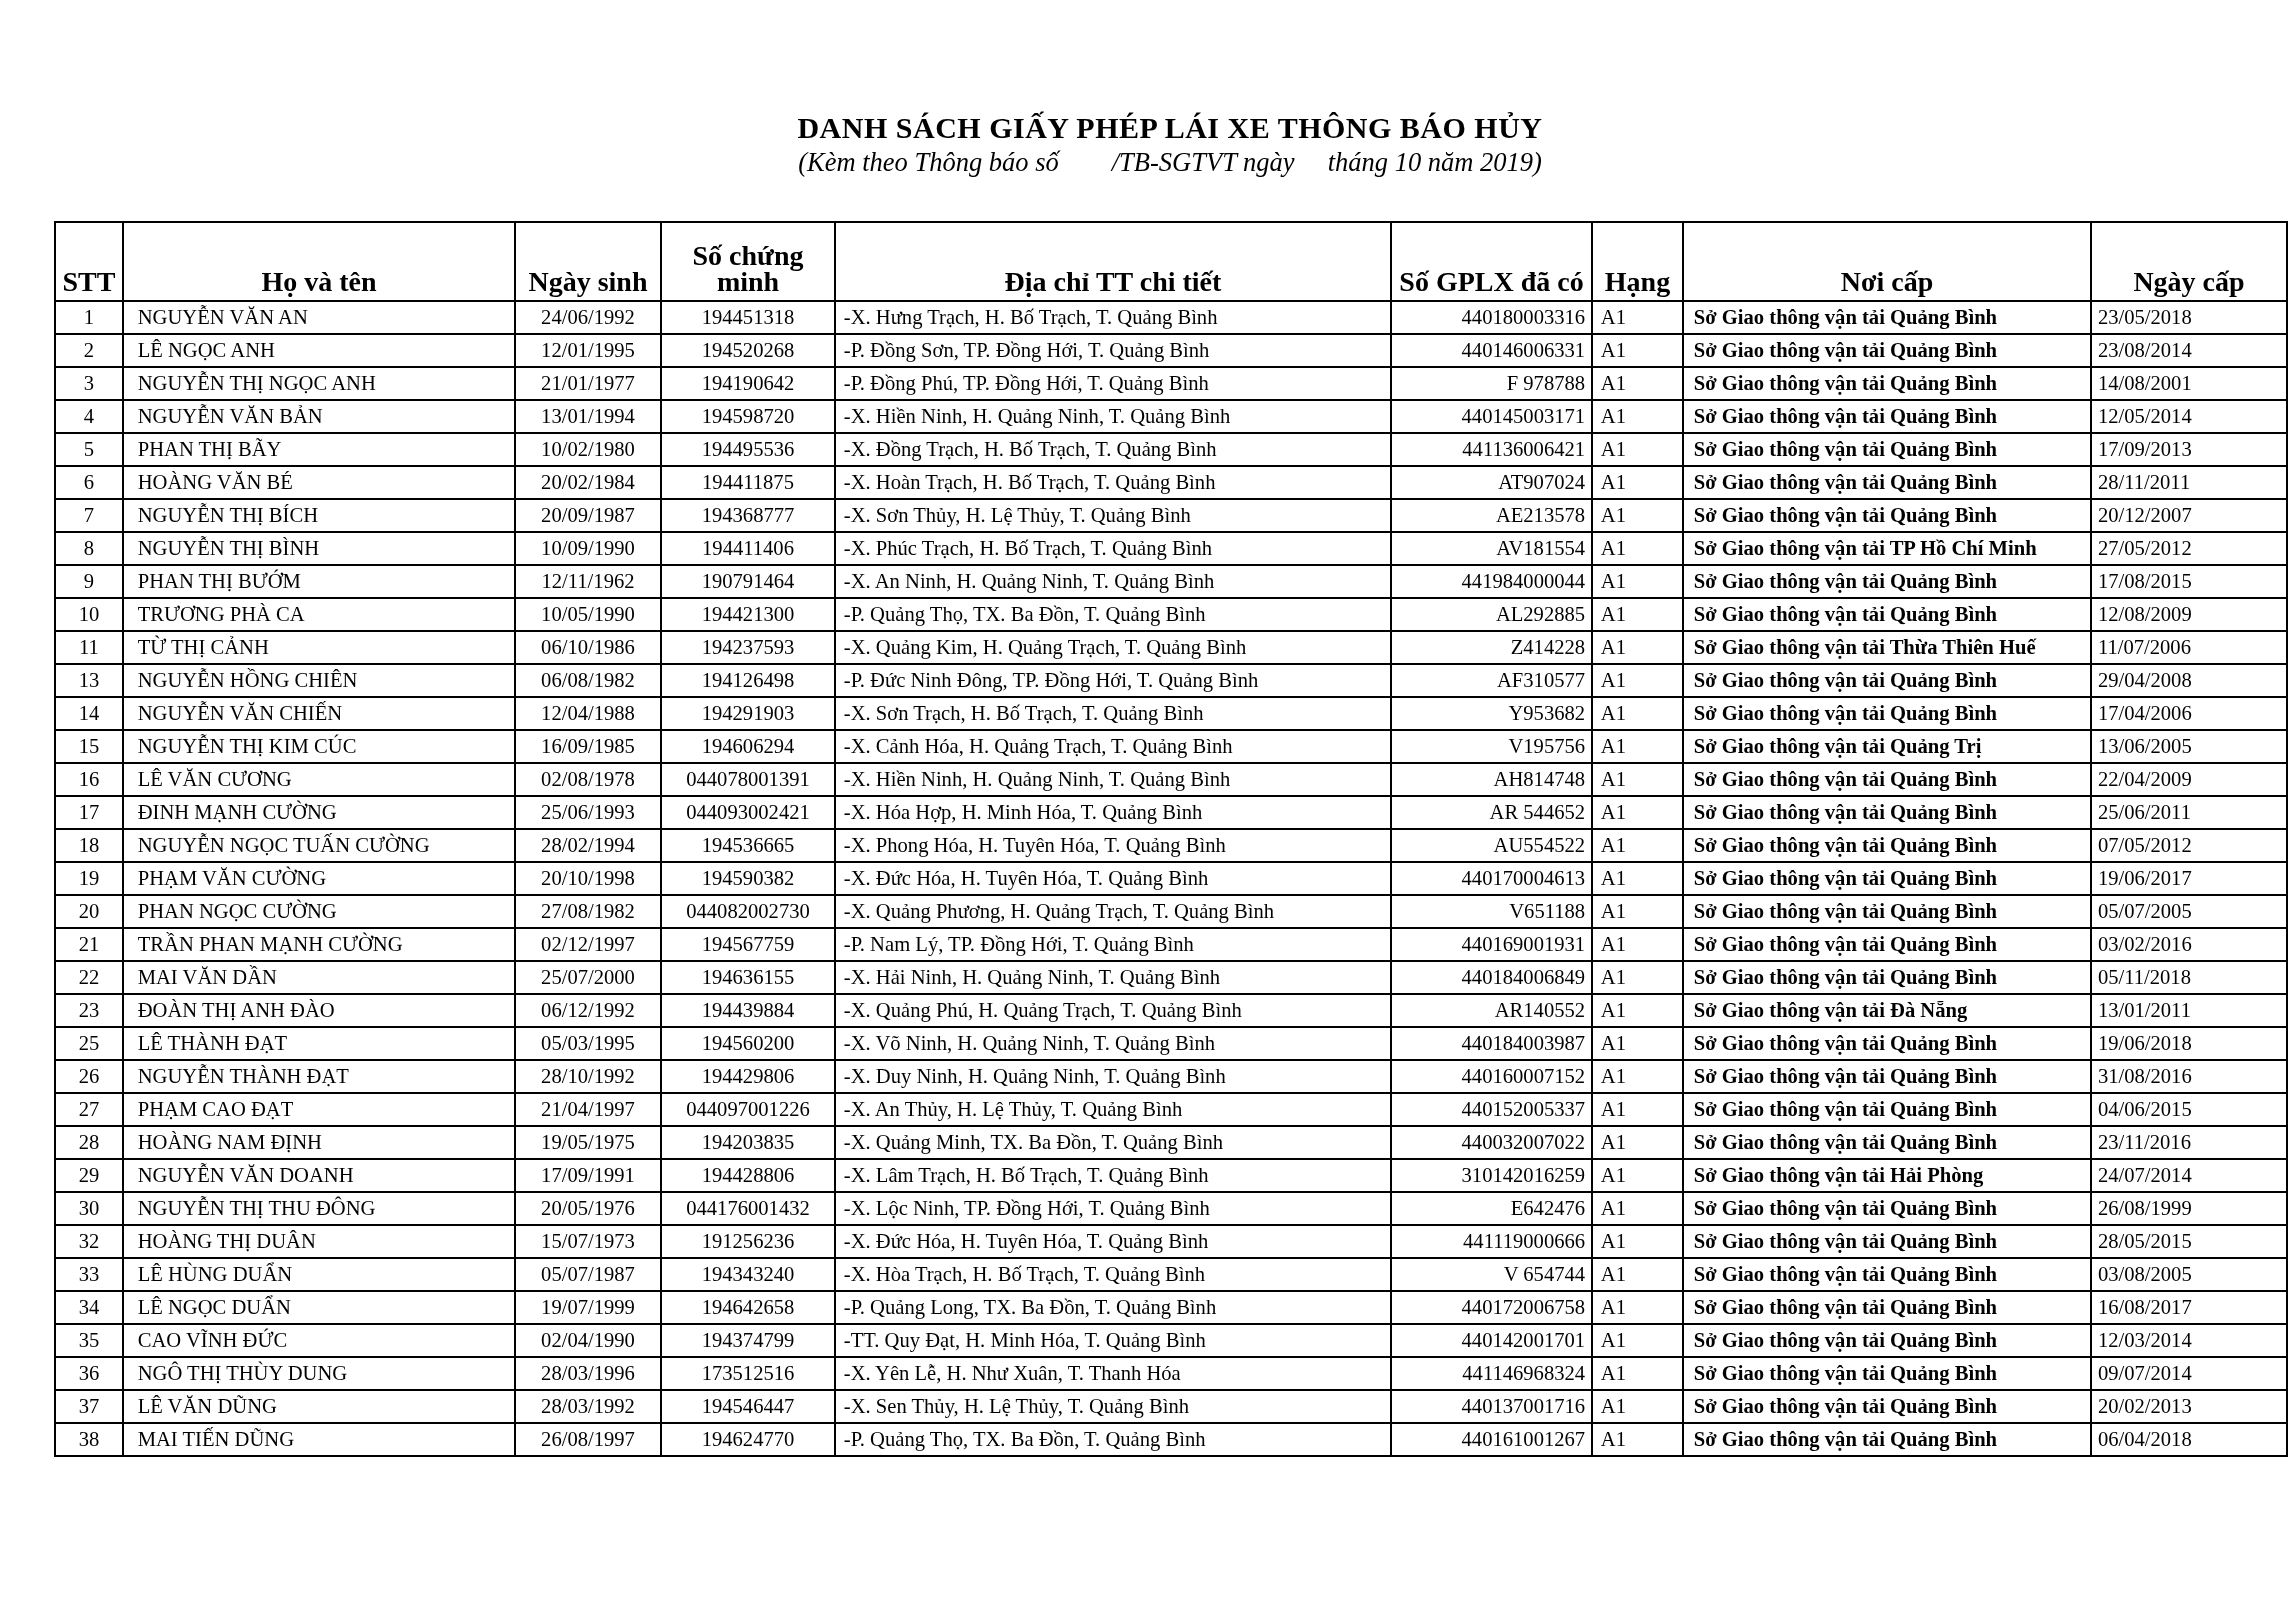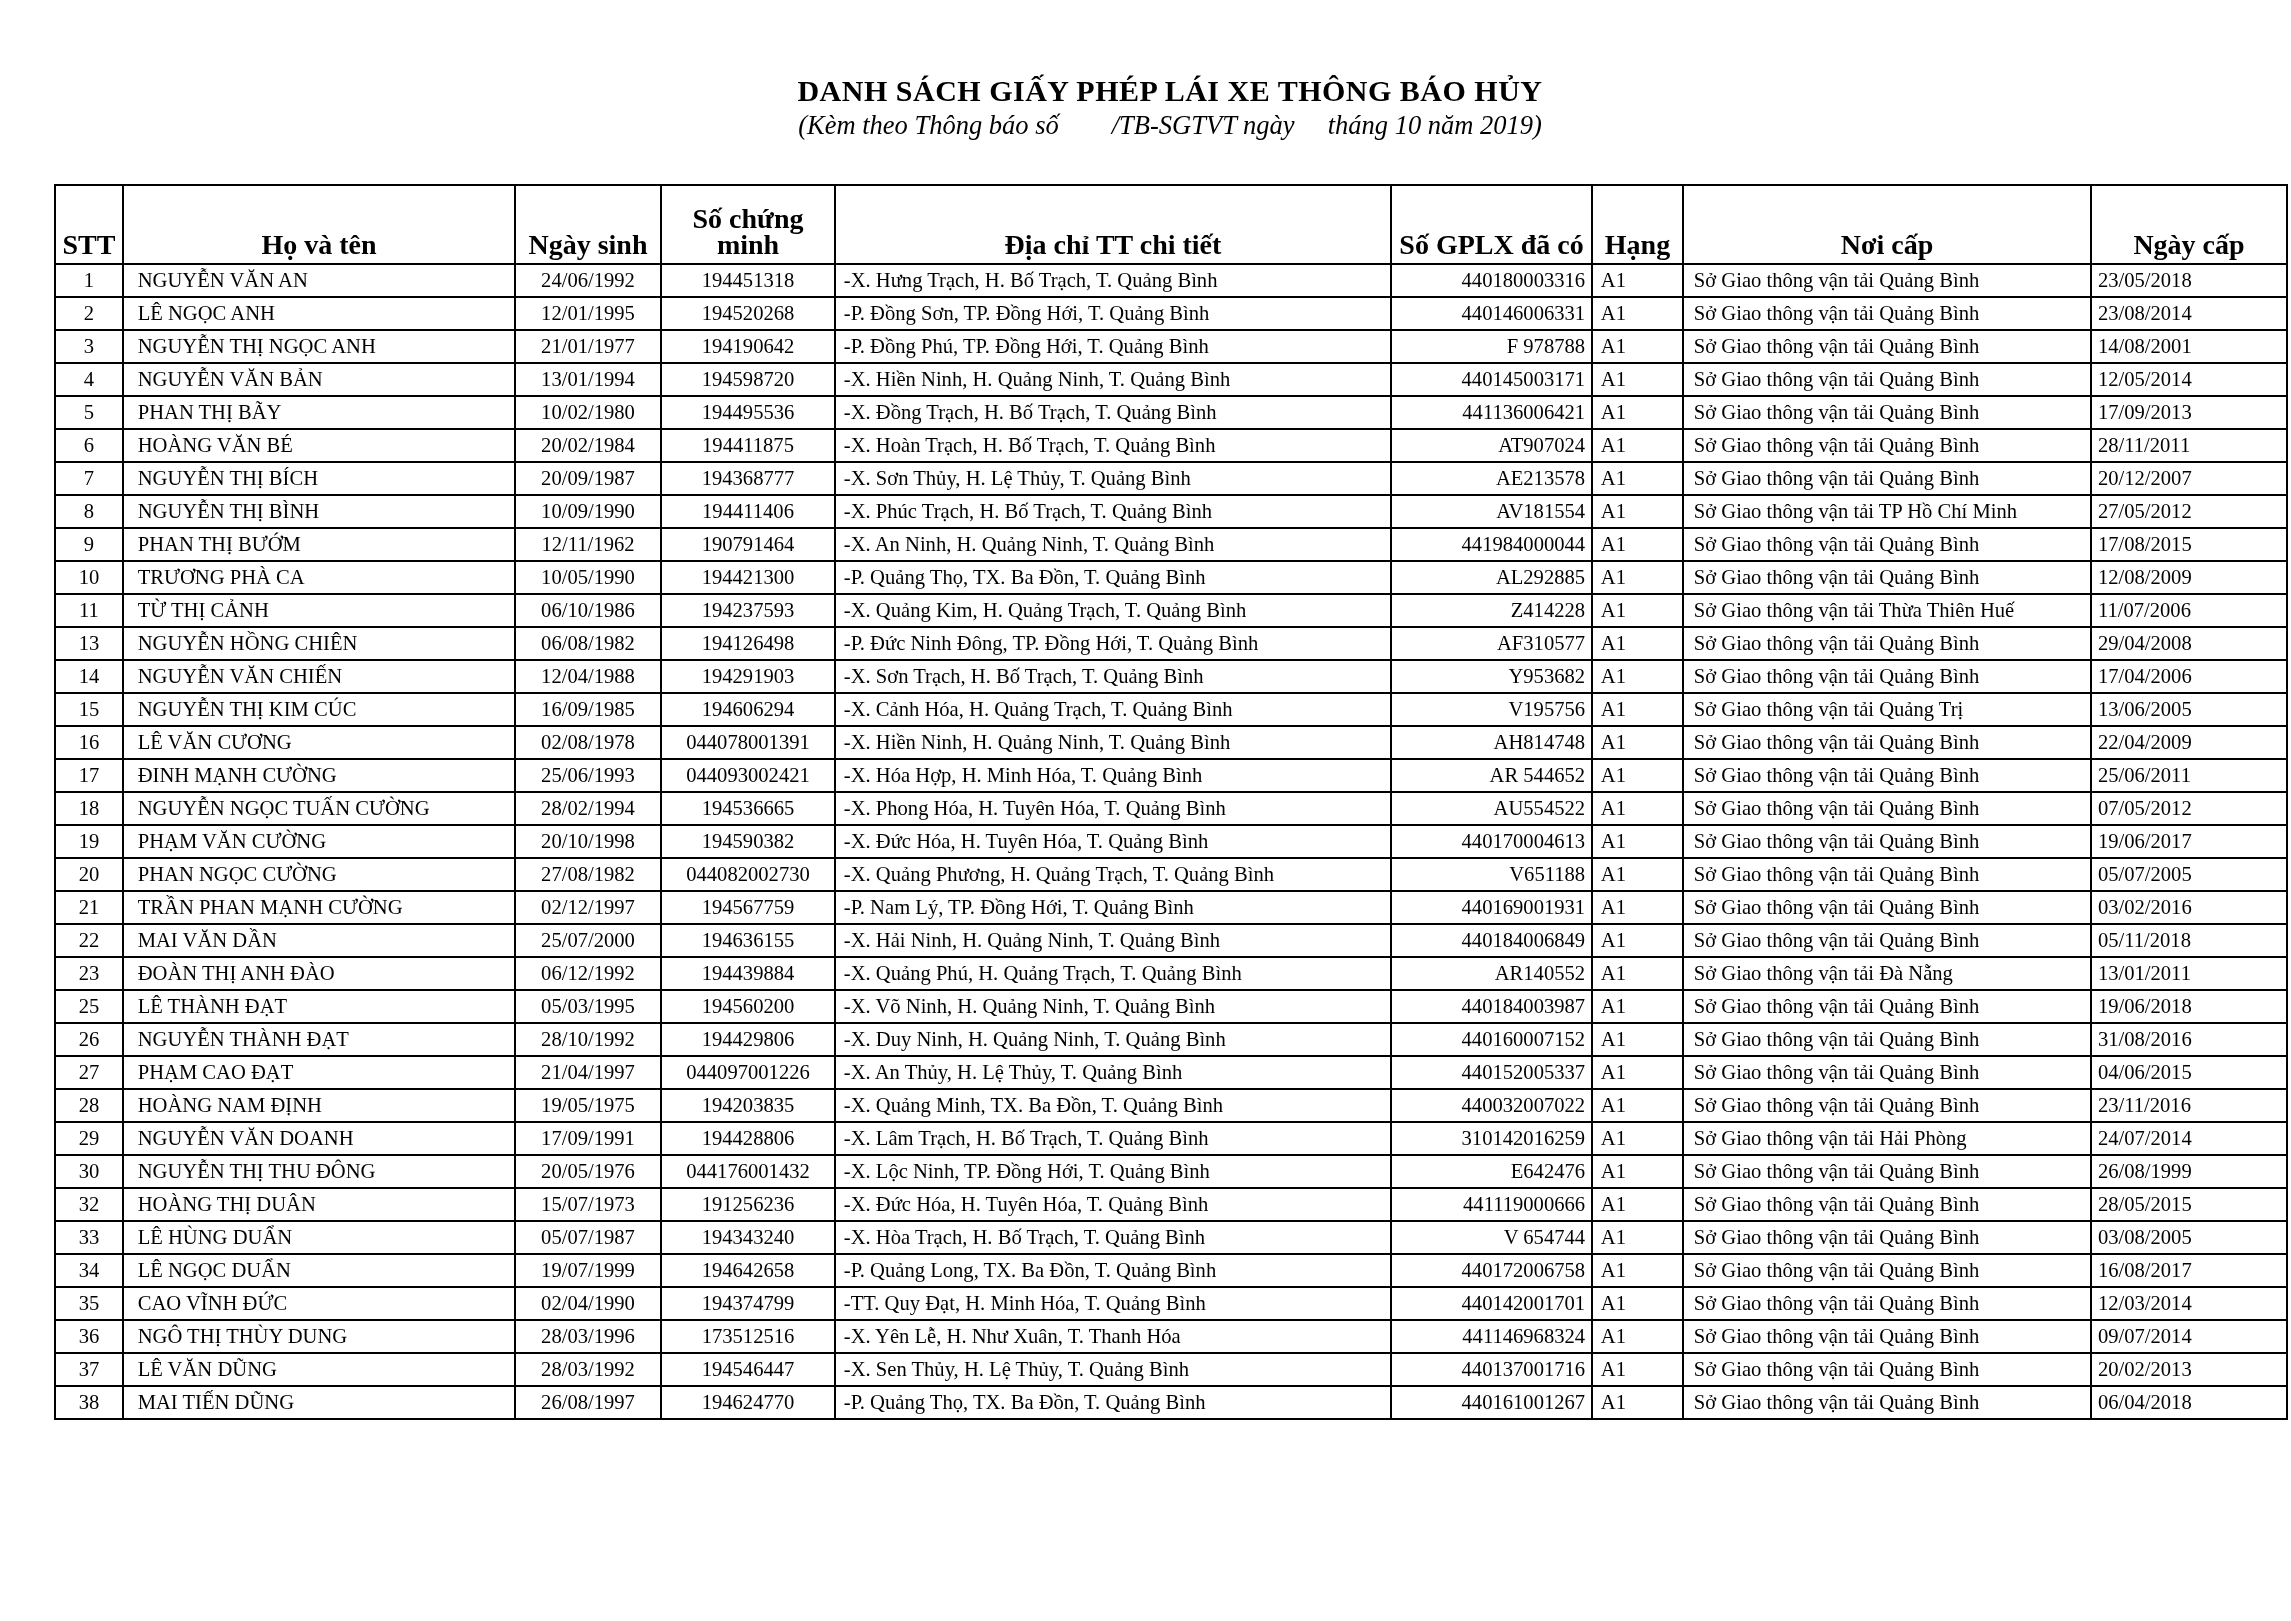--- a/index.html
+++ b/index.html
@@ -8,21 +8,22 @@
     background: #ffffff;
   }
   body {
     width: 2292px;
     height: 1621px;
     font-family: "Liberation Serif", "DejaVu Serif", serif;
     color: #000000;
     overflow: hidden;
   }
   .sheet {
-    padding-top: 73px;
+    padding-top: 102px;
+    margin-top: 8px;
   }
   .head-block {
     margin-left: 54px;
     width: 2232px;
     text-align: center;
   }
   .doc-title {
     margin: 0;
     font-size: 30px;
     font-weight: bold;
@@ -66,21 +67,21 @@
     white-space: nowrap;
   }
   
   .license-table td.c0 { text-align: center; }
   .license-table td.c1 { text-align: left; padding-left: 13.7px; }
   .license-table td.c2 { text-align: center; }
   .license-table td.c3 { text-align: center; }
   .license-table td.c4 { text-align: left; padding-left: 7.8px; }
   .license-table td.c5 { text-align: right; padding-left: 9.8px; }
   .license-table td.c6 { text-align: left; padding-left: 7.8px; }
-  .license-table td.c7 { text-align: left; padding-left: 9.8px; }
+  .license-table td.c7 { text-align: left; padding-left: 9.8px; font-weight: bold; }
   .license-table td.c8 { text-align: left; border-radius: 7px; }
 </style>
 </head>
 <body>
 
 <div class="sheet">
   <div class="head-block">
     <h1 class="doc-title">DANH SÁCH GIẤY PHÉP LÁI XE THÔNG BÁO HỦY</h1>
     <p class="doc-subtitle">(Kèm theo Thông báo số        /TB-SGTVT ngày     tháng 10 năm 2019)</p>
   </div>

